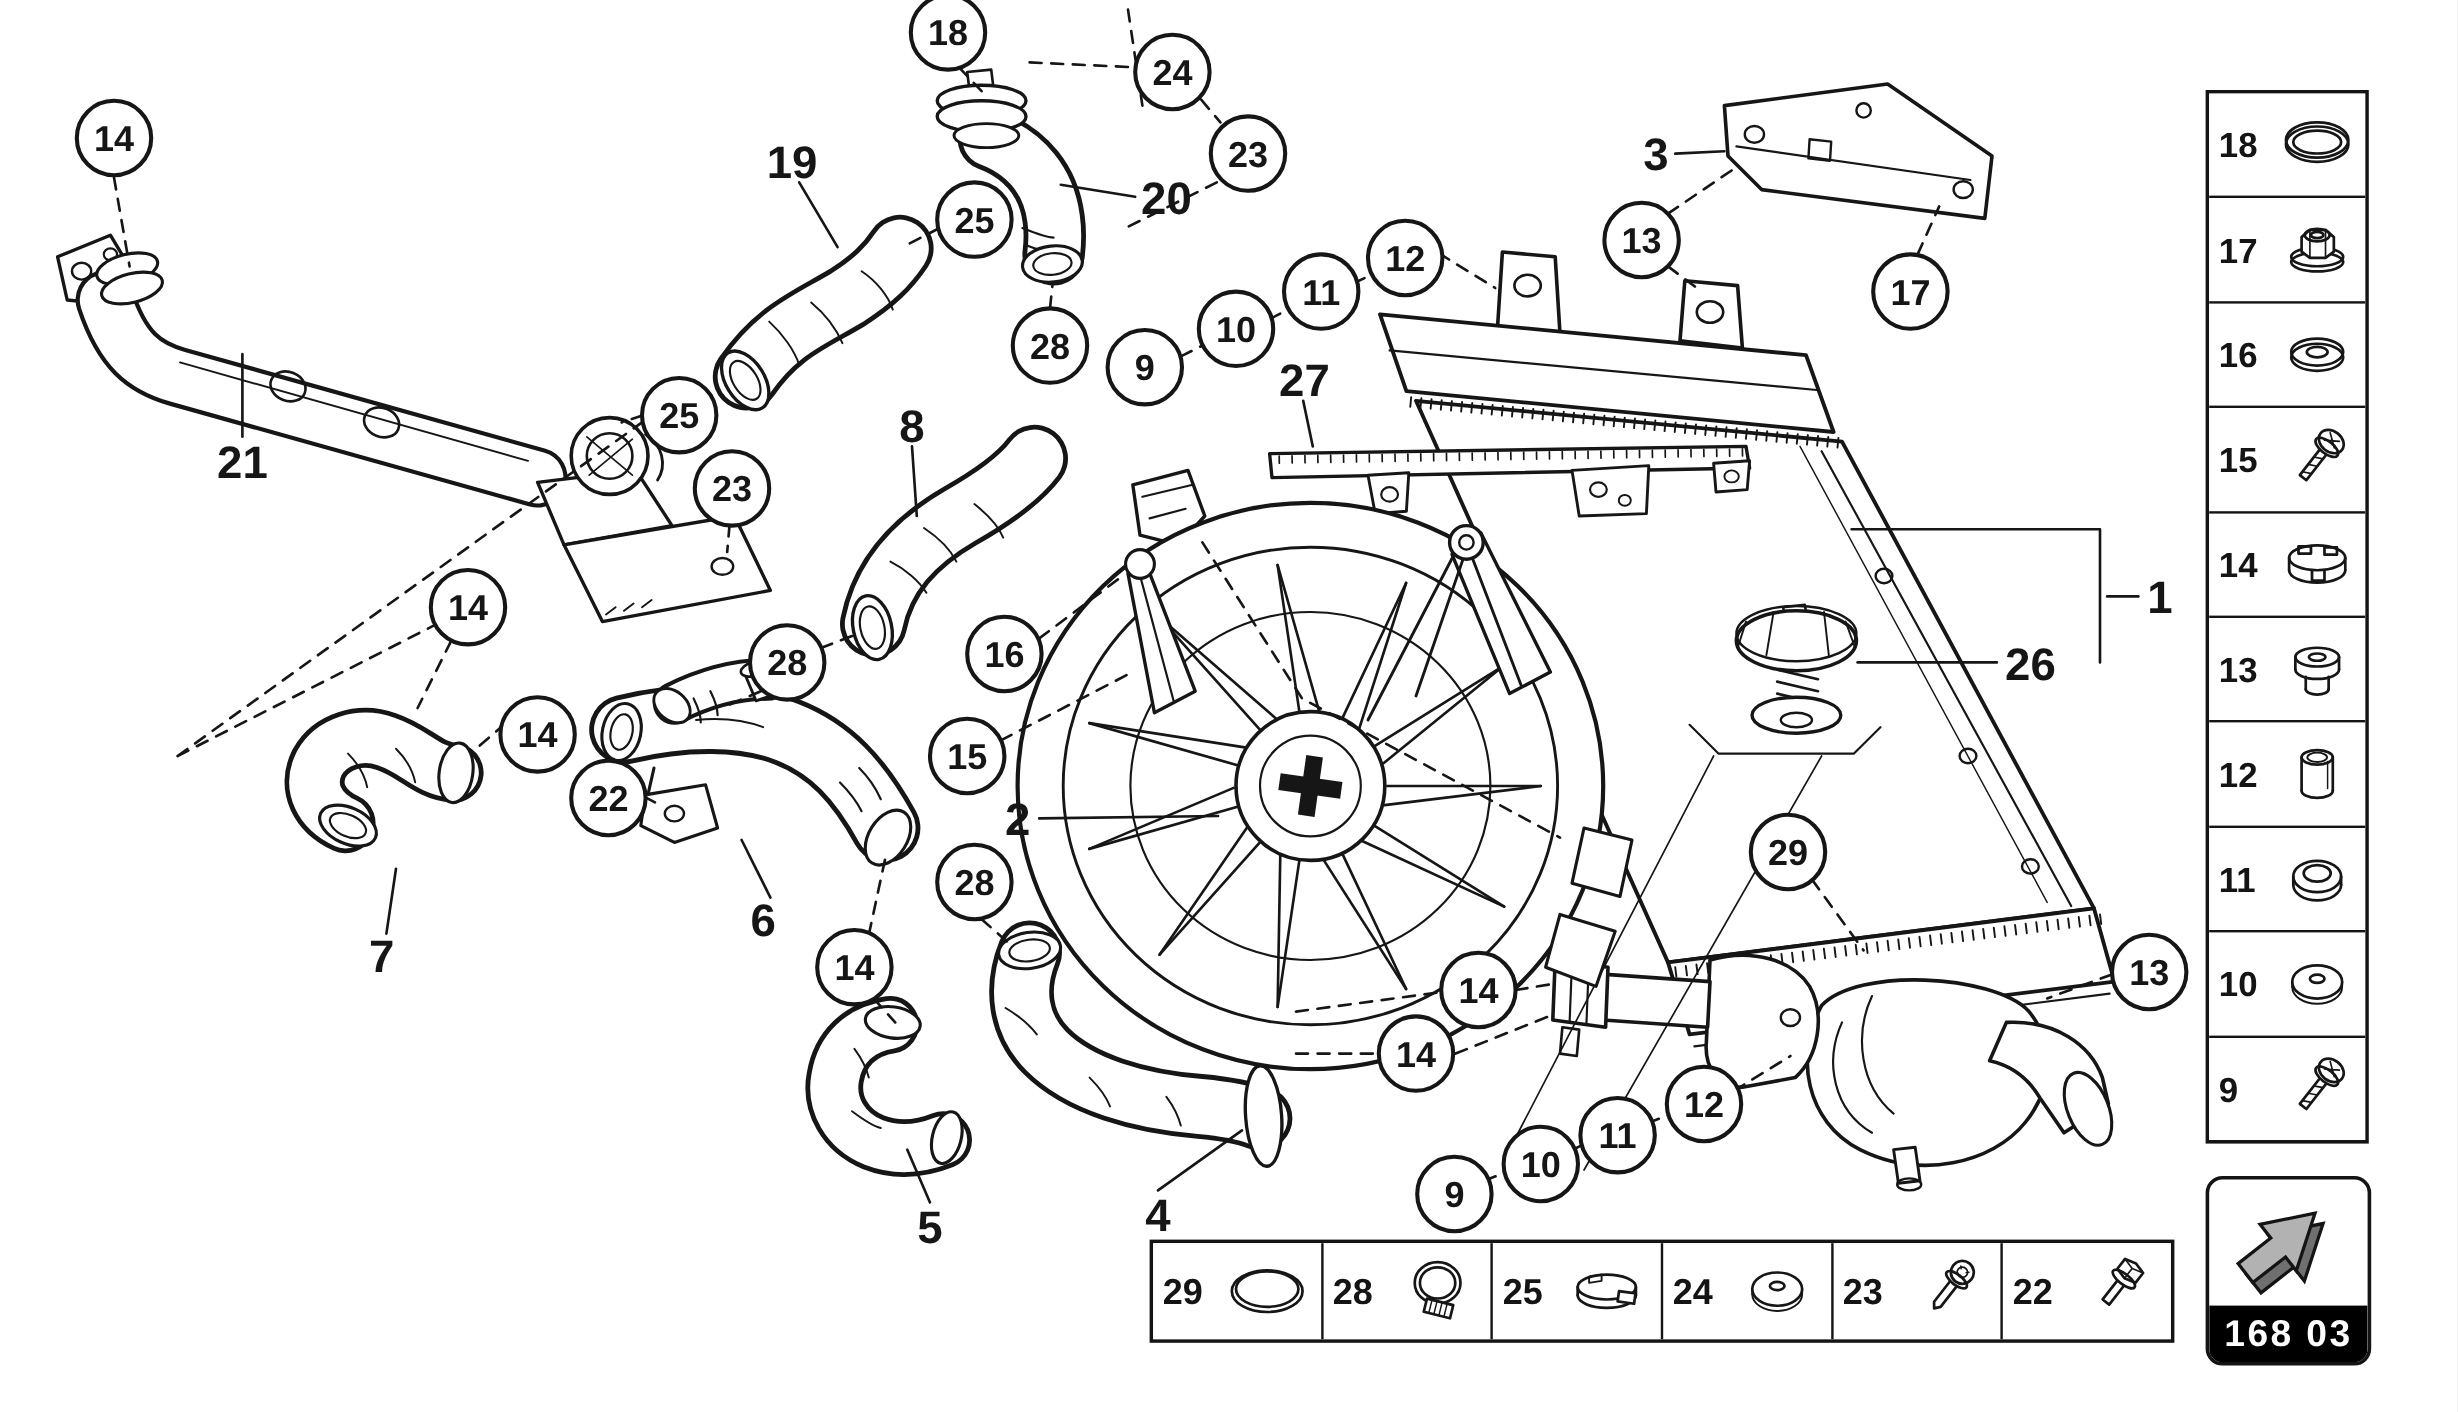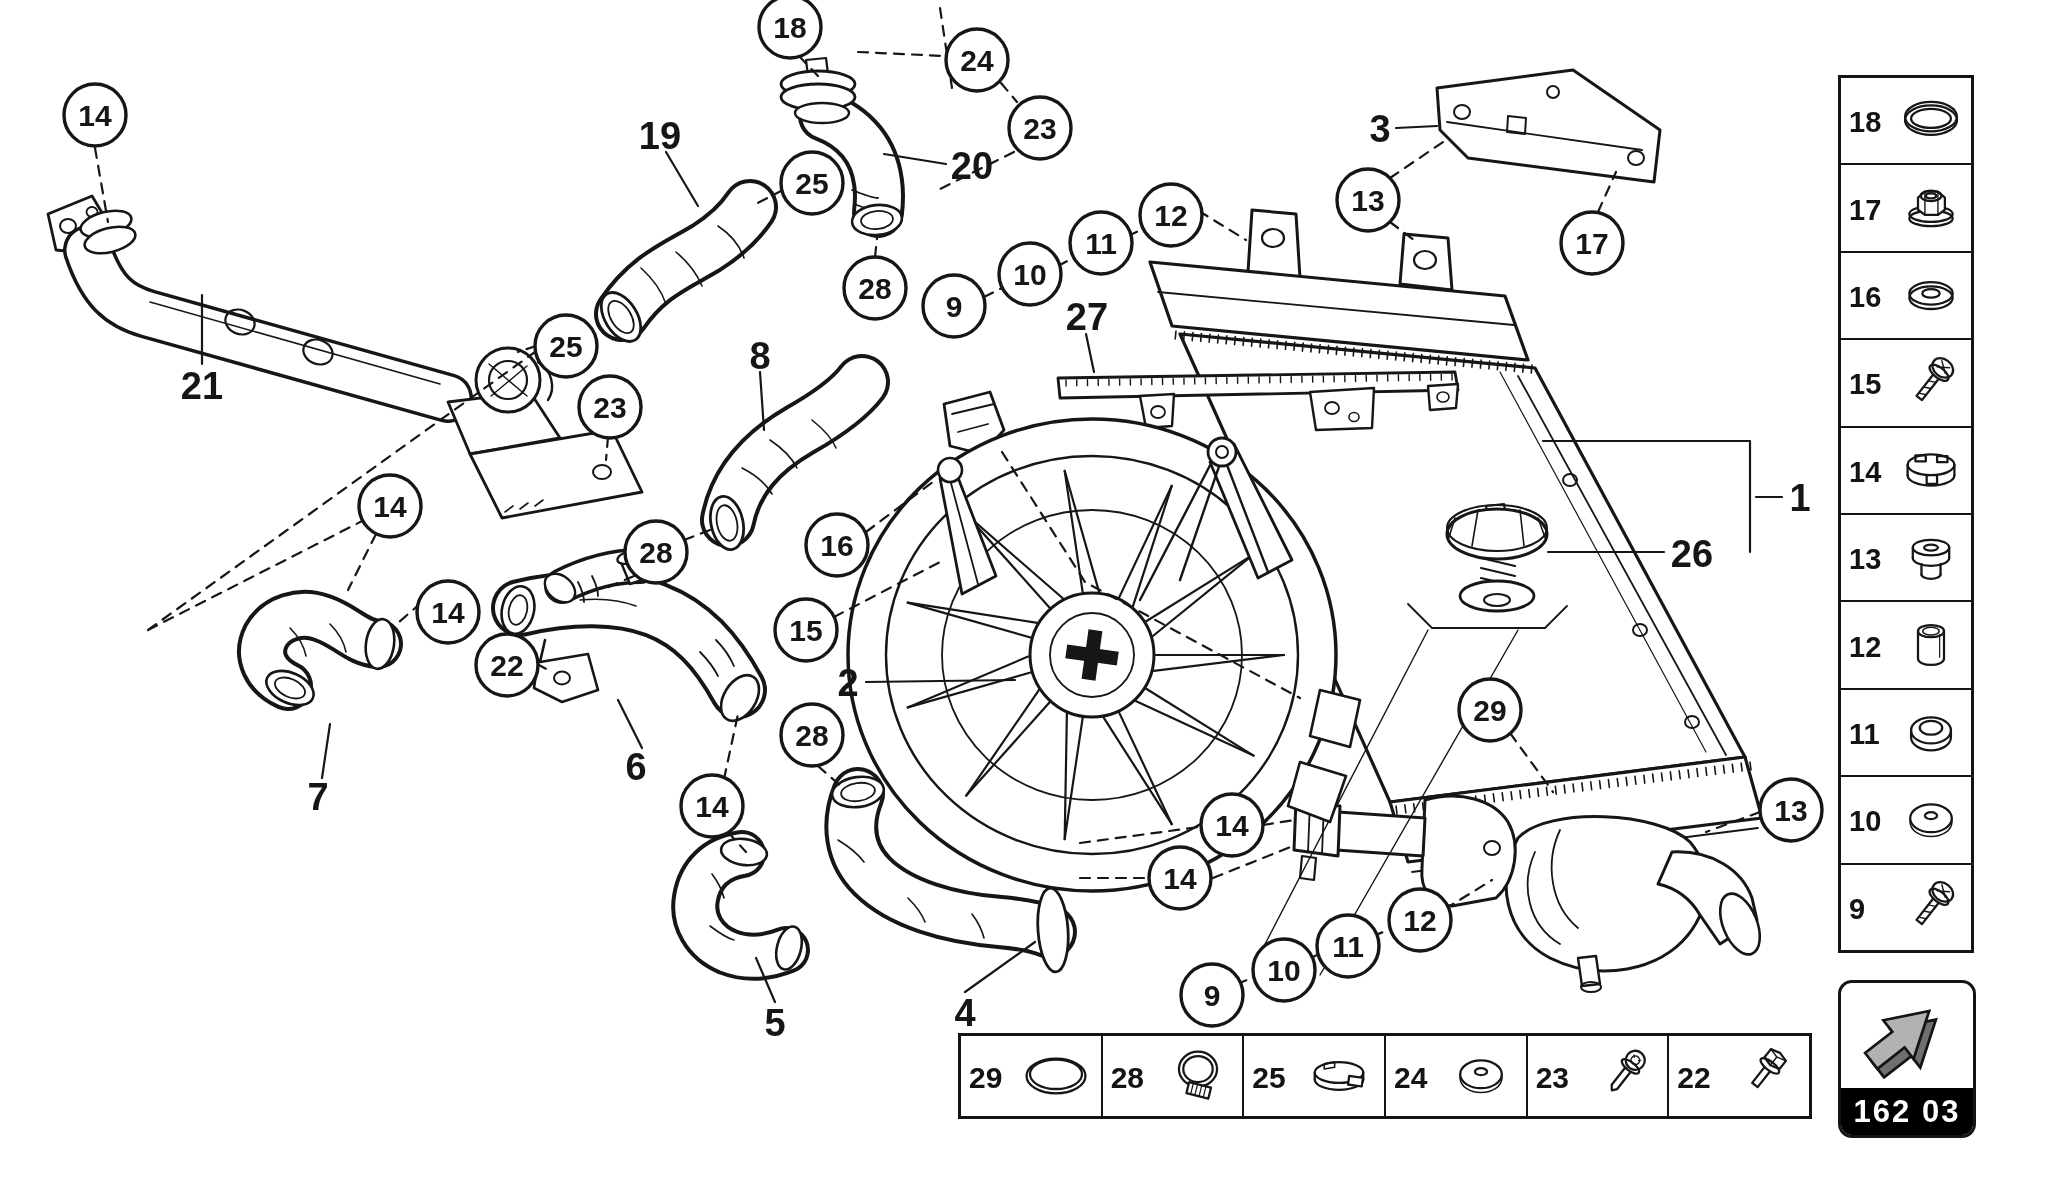--- a/index.html
+++ b/index.html
@@ -800,16 +800,16 @@
 
   <div class="navbox">
     <div class="nav-arrow">
       <svg width="118" height="100" viewBox="0 0 120 110" stroke="#141414" fill="none">
         <g transform="rotate(-38 60 58)">
           <polygon points="14,76 14,54 52,54 52,38 98,61 52,92 52,76" fill="#6f6f6f" stroke-width="3"></polygon>
           <polygon points="14,64 14,42 52,42 52,26 98,49 52,80 52,64" fill="#b2b2b2" stroke-width="3"></polygon>
         </g>
       </svg>
     </div>
-    <div class="nav-code">162 03</div>
+    <div class="nav-code">168 03</div>
   </div>
 
 </div>
 
 </body></html>

